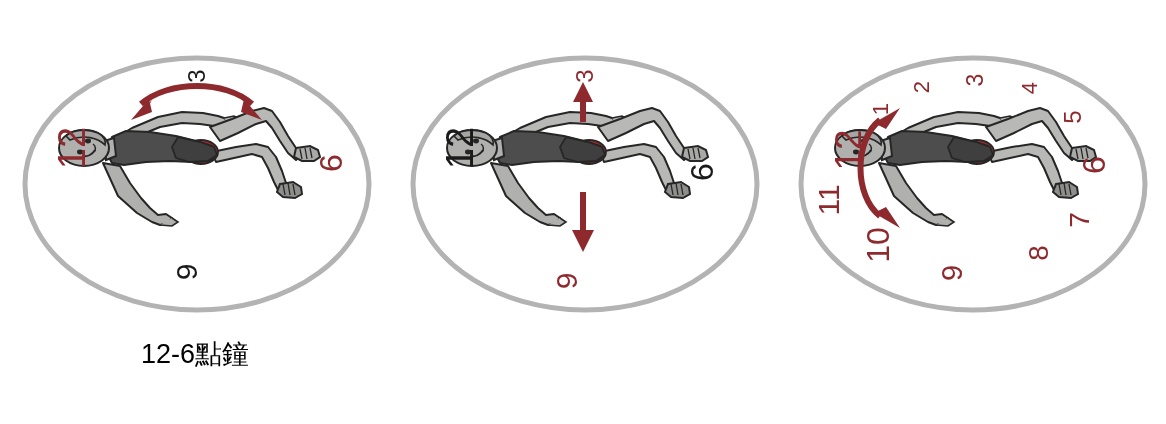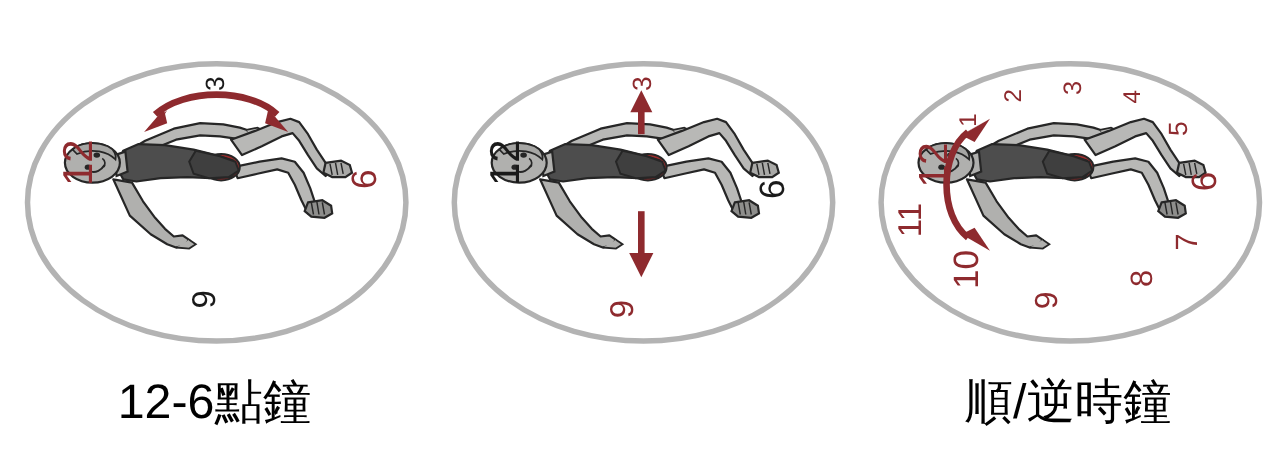--- a/index.html
+++ b/index.html
@@ -11,21 +11,21 @@
   }
   #stage{position:relative;width:1166px;height:424px;}
 
   .panel{position:absolute;top:0;height:424px;}
   .clock-wrap{position:absolute;left:0;top:0;}
   .caption{
     position:absolute;
     left:0;width:100%;
     top:336px;
     text-align:center;
-    font-size:44px;
+    font-size:27px;
     color:#000000;
     letter-spacing:0px;
     white-space:nowrap;
     font-family:"Liberation Sans","DejaVu Sans",sans-serif;
   }
   svg{display:block;overflow:visible;}
   .numtxt{
     font-family:"Liberation Sans","DejaVu Sans",sans-serif;
     font-weight:400;
   }
@@ -148,16 +148,15 @@
         <text class="numtxt" x="253" y="88" font-size="22" fill="#8e2a2e" text-anchor="middle" dominant-baseline="central" transform="rotate(-90 253 88)">4</text>
         <text class="numtxt" x="296" y="117" font-size="24" fill="#8e2a2e" text-anchor="middle" dominant-baseline="central" transform="rotate(-90 296 117)">5</text>
         <text class="numtxt" x="318" y="165" font-size="32" fill="#8e2a2e" text-anchor="middle" dominant-baseline="central" transform="rotate(-90 318 165)">6</text>
         <text class="numtxt" x="303" y="220" font-size="28" fill="#8e2a2e" text-anchor="middle" dominant-baseline="central" transform="rotate(-90 303 220)">7</text>
         <text class="numtxt" x="262" y="253" font-size="28" fill="#8e2a2e" text-anchor="middle" dominant-baseline="central" transform="rotate(-90 262 253)">8</text>
         <text class="numtxt" x="176" y="273" font-size="29" fill="#8e2a2e" text-anchor="middle" dominant-baseline="central" transform="rotate(-90 176 273)">9</text>
         <text class="numtxt" x="102" y="245" font-size="32" fill="#8e2a2e" text-anchor="middle" dominant-baseline="central" transform="rotate(-90 102 245)">10</text>
         <text class="numtxt" x="52" y="200" font-size="30" fill="#8e2a2e" text-anchor="middle" dominant-baseline="central" transform="rotate(-90 52 200)">11</text>
       </svg>
     </div>
-    <div class="caption">順/逆時鐘</div>
   </div>
 
 </div>
 
 </body></html>

